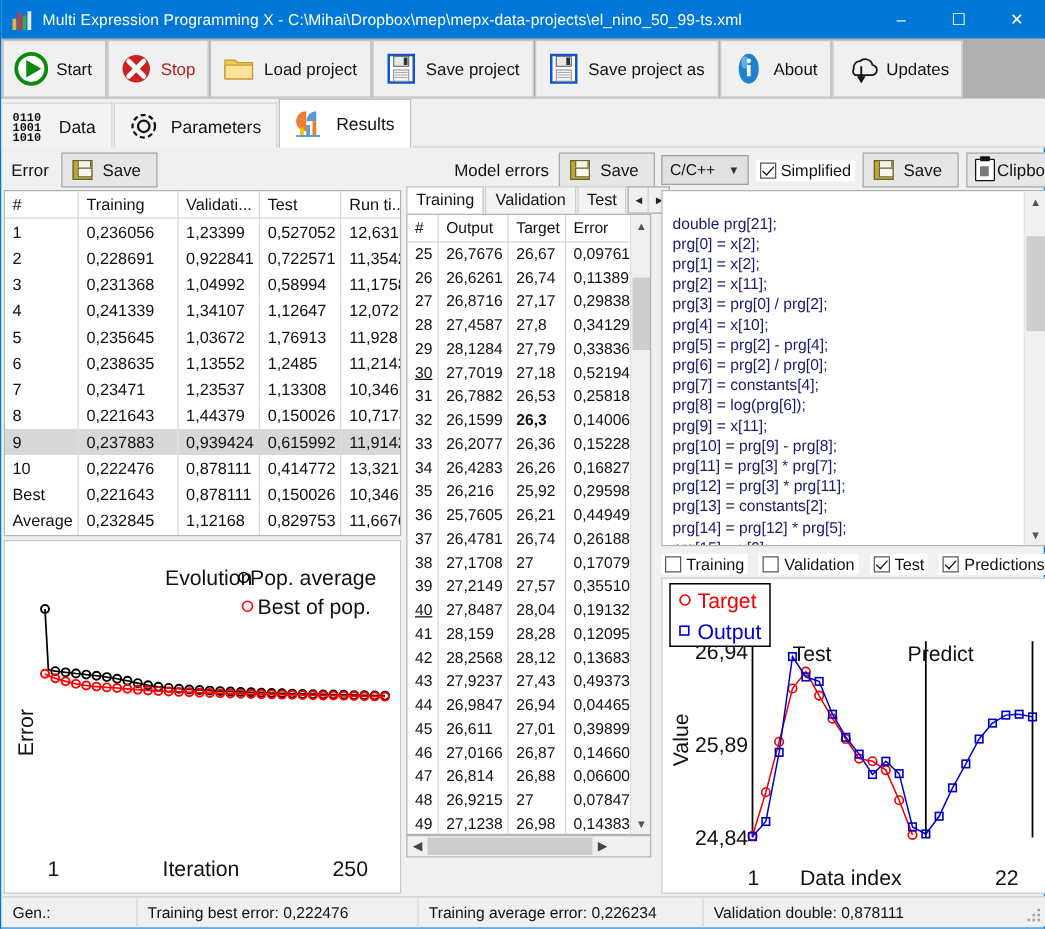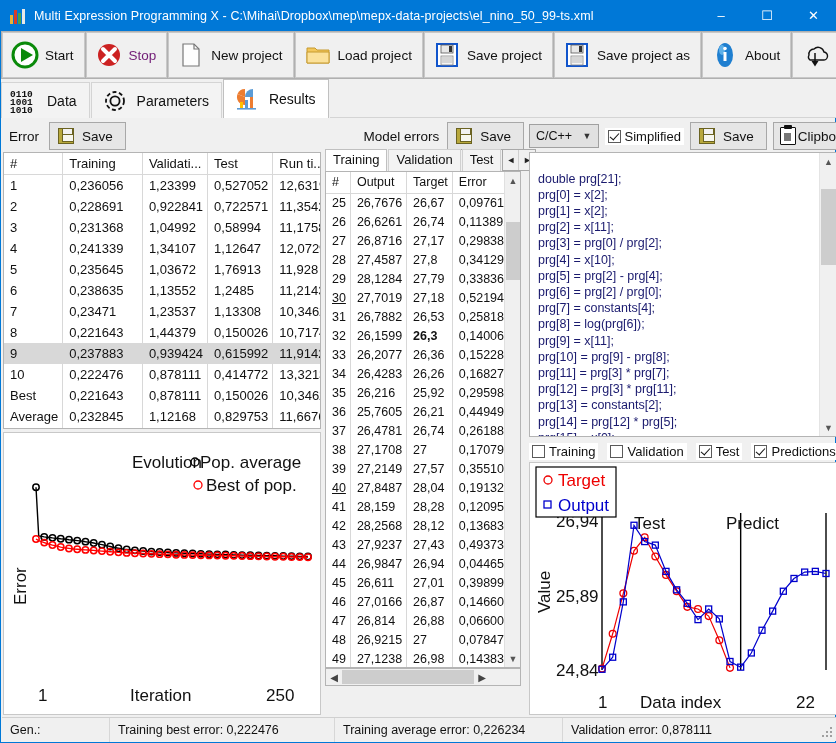--- a/index.html
+++ b/index.html
@@ -53,21 +53,21 @@
     position: absolute; left: 0; top: 31px; width: 836px; height: 48px;
     background: #b0b0b0;
     display: flex; align-items: stretch; padding: 1px 0 1px 1px;
   }
   .tb-btn {
     background: #f0f0f0; border: 1px solid #c8c8c8;
     display: flex; align-items: center; gap: 6px;
     padding: 0 10px 0 8px; margin-right: 1px;
     font-size: 13.5px; color: #111; white-space: nowrap;
   }
-  .tb-btn.disabled { color: #701a75; }
+  .tb-btn.disabled { color: #b91c1c; }
   .tb-ico { width: 28px; height: 28px; flex: none; position: relative; }
 
   
   .tabstrip {
     position: absolute; left: 0; top: 79px; width: 836px; height: 39px;
     background: #f0f0f0;
     display: flex; align-items: flex-end;
   }
   .mtab {
     height: 36px; display: flex; align-items: center; gap: 7px;
@@ -273,29 +273,20 @@
       <span>Start</span>
     </div>
     <div class="tb-btn disabled">
       <span class="tb-ico">
         <svg width="28" height="28" viewBox="0 0 28 28">
             <circle cx="14" cy="14" r="11" fill="#cc2222"></circle>
             <path d="M8 8 L20 20 M20 8 L8 20" stroke="#fff" stroke-width="4" stroke-linecap="round"></path>
           </svg>
       </span>
       <span>Stop</span>
-    </div>
-    <div class="tb-btn">
-      <span class="tb-ico">
-        <svg width="28" height="28" viewBox="0 0 28 28">
-            <path d="M6 3 h11 l5 5 v17 h-16 z" fill="#fdfdfd" stroke="#777" stroke-width="1.2"></path>
-            <path d="M17 3 v5 h5" fill="none" stroke="#777" stroke-width="1.2"></path>
-          </svg>
-      </span>
-      <span>New project</span>
     </div>
     <div class="tb-btn">
       <span class="tb-ico">
         <svg width="28" height="28" viewBox="0 0 28 28">
             <path d="M3 7 h8 l2 2 h12 v13 h-22 z" fill="#f3c75b" stroke="#c69a2e" stroke-width="1"></path>
             <path d="M3 11 h22 v11 h-22 z" fill="#fbe19a" stroke="#c69a2e" stroke-width="1"></path>
           </svg>
       </span>
       <span>Load project</span>
     </div>
@@ -897,21 +888,21 @@
         <text x="28" y="23" font-family="Liberation Sans, sans-serif" font-size="17" fill="#ee0000">Target</text>
         <rect x="14" y="38" width="7" height="7" fill="none" stroke="#0000cc" stroke-width="1.3"></rect>
         <text x="28" y="48" font-family="Liberation Sans, sans-serif" font-size="17" fill="#0000cc">Output</text>
       </svg>
   </div>
 
   <div class="status">
     <div class="s1">Gen.:</div>
     <div class="s2">Training best error: 0,222476</div>
     <div class="s3">Training average error: 0,226234</div>
-    <div class="s4">Validation error: 0,878111</div>
+    <div class="s4">Validation double: 0,878111</div>
     <svg class="grip" viewBox="0 0 12 12">
         <g fill="#a0a0a0">
           <rect x="9" y="9" width="2" height="2"></rect>
           <rect x="5" y="9" width="2" height="2"></rect>
           <rect x="9" y="5" width="2" height="2"></rect>
           <rect x="1" y="9" width="2" height="2"></rect>
           <rect x="5" y="5" width="2" height="2"></rect>
           <rect x="9" y="1" width="2" height="2"></rect>
         </g>
       </svg>

